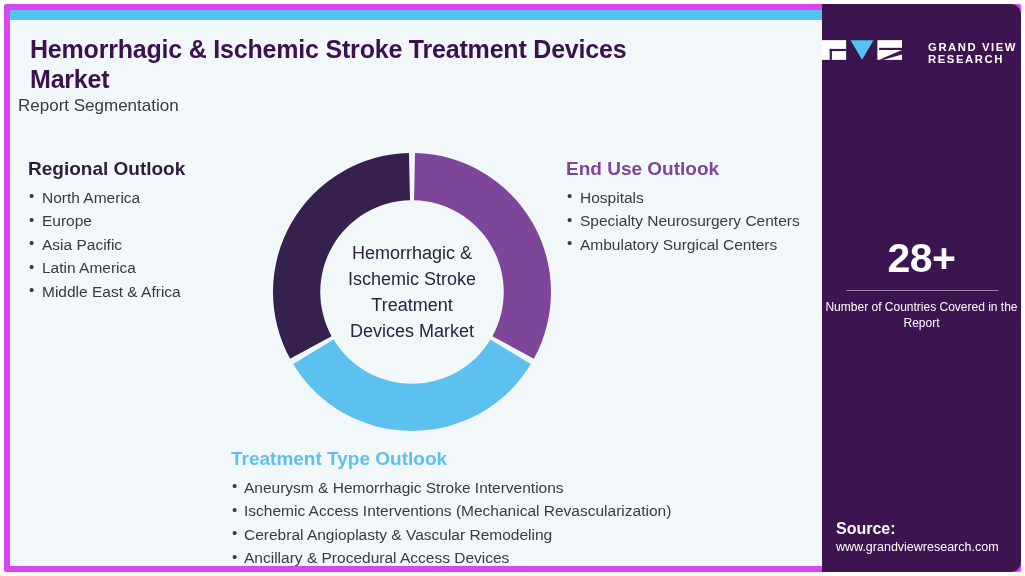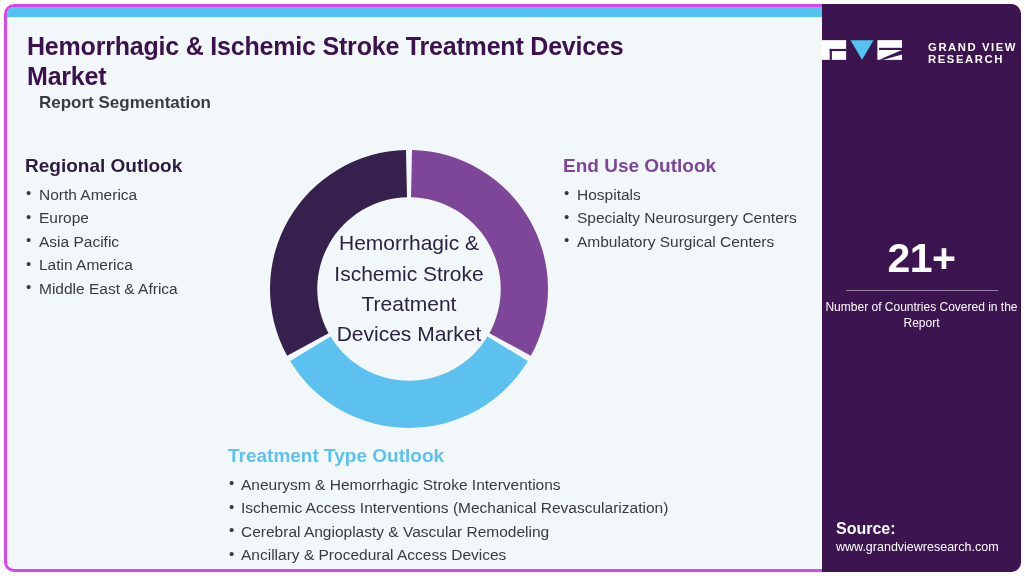--- a/index.html
+++ b/index.html
@@ -23,22 +23,22 @@
   }
 
   
   .card {
     position: absolute;
     left: 4px;
     top: 4px;
     width: 1017px;
     height: 568px;
     background: #f2f7fa;
-    border: 3px solid #d946ef;
-    border-radius: 10px;
+    border: 6px solid #d946ef;
+    border-radius: 2px;
     box-sizing: border-box;
     overflow: hidden;
   }
 
   .top-accent {
     position: absolute;
     left: 0;
     top: 0;
     width: 100%;
     height: 10px;
@@ -52,25 +52,25 @@
     top: 24px;
     width: 620px;
     font-size: 25px;
     font-weight: bold;
     line-height: 1.2;
     color: #3b1150;
     letter-spacing: -0.2px;
   }
   .subtitle {
     position: absolute;
-    left: 32px;
+    left: 8px;
     top: 86px;
     font-size: 17px;
     color: #3a3a42;
-    font-weight: bold;
+    font-weight: normal;
   }
 
   
   .block-heading {
     font-size: 19px;
     font-weight: bold;
     margin: 0 0 5px 0;
     line-height: 1.2;
   }
   ul.bullets {
@@ -134,21 +134,21 @@
     position: absolute;
     left: 0;
     top: 0;
     width: 280px;
     height: 280px;
     display: flex;
     flex-direction: column;
     align-items: center;
     justify-content: center;
     text-align: center;
-    font-size: 21px;
+    font-size: 18px;
     line-height: 1.45;
     color: #2d2242;
     pointer-events: none;
   }
 
   
   .sidebar {
     position: absolute;
     left: 822px;
     top: 4px;
@@ -296,21 +296,21 @@
         <polygon points="52,2 94,2 73,38" fill="#52c4ef"></polygon>
 
         <rect x="101" y="2" width="45" height="36" fill="#ffffff"></rect>
         <polygon points="146,20 146,28 112,38 104,38" fill="#3b1450"></polygon>
         <rect x="104" y="16" width="42" height="4" fill="#3b1450"></rect>
       </svg>
       <div class="logo-text">GRAND VIEW RESEARCH</div>
     </div>
 
     <div class="stat-wrap">
-      <div class="stat-value">21+</div>
+      <div class="stat-value">28+</div>
       <div class="stat-rule"></div>
       <div class="stat-label">Number of Countries Covered in the Report</div>
     </div>
 
     <div class="source-wrap">
       <div class="source-title">Source:</div>
       <div class="source-url">www.grandviewresearch.com</div>
     </div>
 
   </div>

